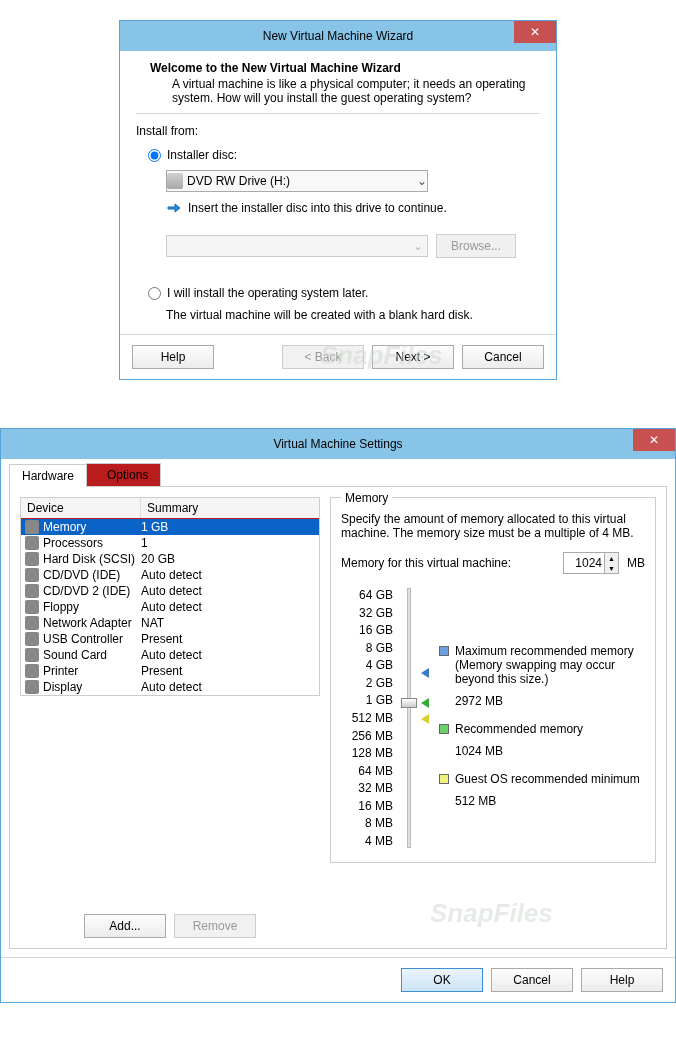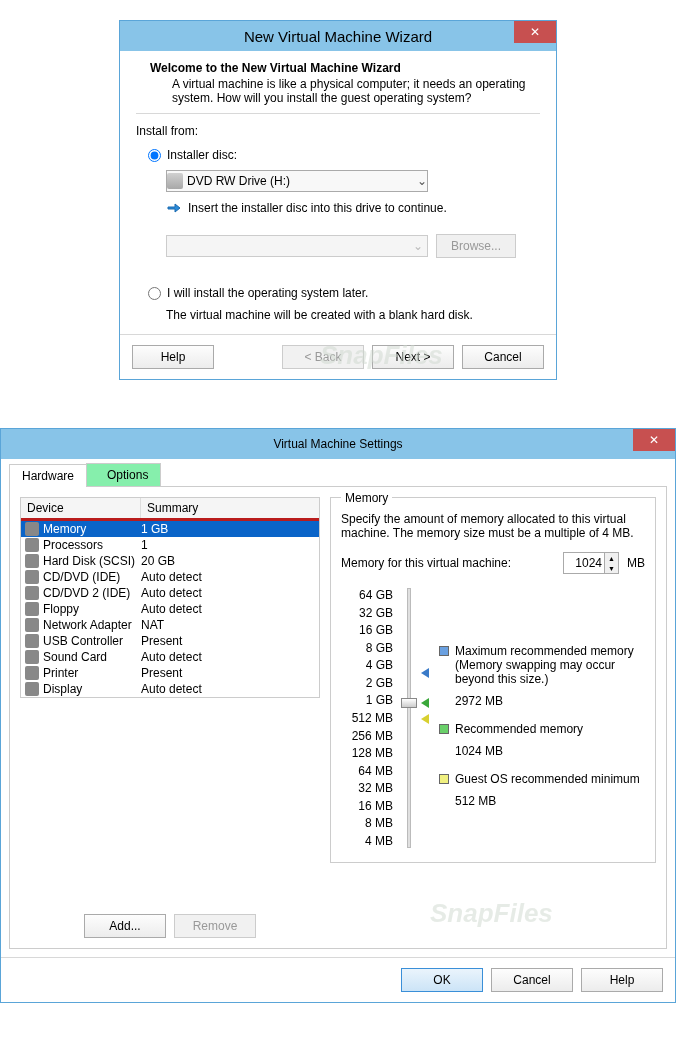--- a/index.html
+++ b/index.html
@@ -1,21 +1,21 @@
 <!DOCTYPE html>
 <html><head>
 <meta charset="utf-8">
 <style>
 * { box-sizing: border-box; margin: 0; padding: 0; font-family: "Segoe UI", Tahoma, sans-serif; font-size: 12px; }
 body { background: #fff; width: 676px; }
 
 
 .dialog1 { width: 438px; margin: 20px auto 0 auto; border: 1px solid #5aa5d8; background: #fff; }
 .titlebar1 { background: #88c4e8; height: 30px; position: relative; display: flex; align-items: center; justify-content: center; }
-.titlebar1 .title { color: #000; font-size: 15px; }
+.titlebar1 .title { color: #000; font-size: 12px; }
 .close-btn { position: absolute; right: 0; top: 0; width: 42px; height: 22px; background: #c75050; color: #fff; display: flex; align-items: center; justify-content: center; font-size: 13px; cursor: pointer; }
 .wiz-body { padding: 10px 16px 12px 16px; }
 .wiz-heading { font-weight: bold; font-size: 12px; margin-bottom: 2px; padding-left: 14px; }
 .wiz-desc { padding-left: 36px; margin-bottom: 8px; color: #000; }
 .hr { border-top: 1px solid #d8d8d8; margin: 6px 0 10px 0; }
 .install-from-label { margin-bottom: 10px; }
 .radio-group { margin-left: 12px; }
 .radio-row { display: flex; align-items: center; margin-bottom: 8px; }
 .radio-row input { margin-right: 6px; }
 .select-row { margin-left: 18px; margin-bottom: 8px; }
@@ -36,26 +36,26 @@
 .btn.disabled { color: #999; border-color: #ccc; background: #f1f1f1; cursor: default; }
 
 
 .dialog2 { width: 676px; margin: 48px auto 0 auto; border: 1px solid #5aa5d8; background: #fff; }
 .titlebar2 { background: #88c4e8; height: 30px; position: relative; display: flex; align-items: center; justify-content: center; }
 .titlebar2 .title { color: #000; }
 .settings-body { padding: 4px 8px 8px 8px; }
 .tabs { display: flex; border-bottom: 1px solid #ccc; }
 .tab { padding: 4px 12px; border: 1px solid #ccc; border-bottom: none; background: #fff; margin-right: -1px; cursor: pointer; }
 .tab.active { background: #fff; position: relative; top: 1px; }
-.tab.inactive { background: #86efac; padding-left: 20px; }
+.tab.inactive { background: #b91c1c; padding-left: 20px; }
 .settings-panel { border: 1px solid #ccc; border-top: none; padding: 10px; display: flex; gap: 10px; min-height: 462px; }
 
 
 .hw-table { width: 300px; border: 1px solid #ccc; }
-.hw-header { display: flex; background: #f5f5f5; border-bottom: 3px solid #b91c1c; }
+.hw-header { display: flex; background: #f5f5f5; border-bottom: 1px solid #b91c1c; }
 .hw-header .col1 { width: 120px; padding: 3px 6px; border-right: 1px solid #ddd; }
 .hw-header .col2 { flex: 1; padding: 3px 6px; }
 .hw-rows { }
 .hw-row { display: flex; align-items: center; padding: 1px 4px; cursor: pointer; }
 .hw-row.selected { background: #0a64c8; color: #fff; }
 .hw-row .col1 { width: 116px; display: flex; align-items: center; gap: 4px; }
 .hw-row .col2 { flex: 1; }
 .hw-icon { width: 14px; height: 14px; display: inline-block; background: #888; border-radius: 2px; }
 .hw-footer { display: flex; gap: 8px; justify-content: center; margin-top: 6px; }
 .hw-left { width: 300px; display: flex; flex-direction: column; }

